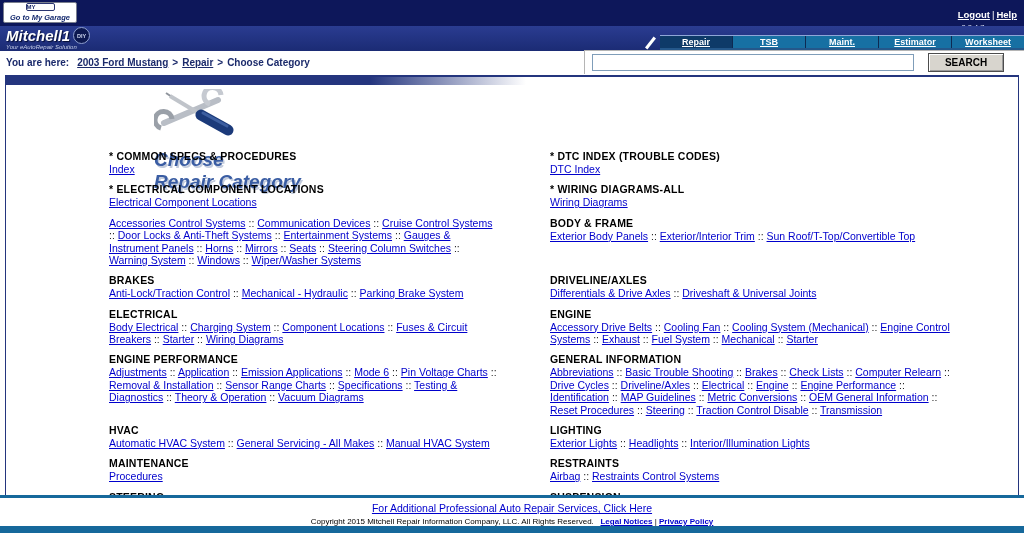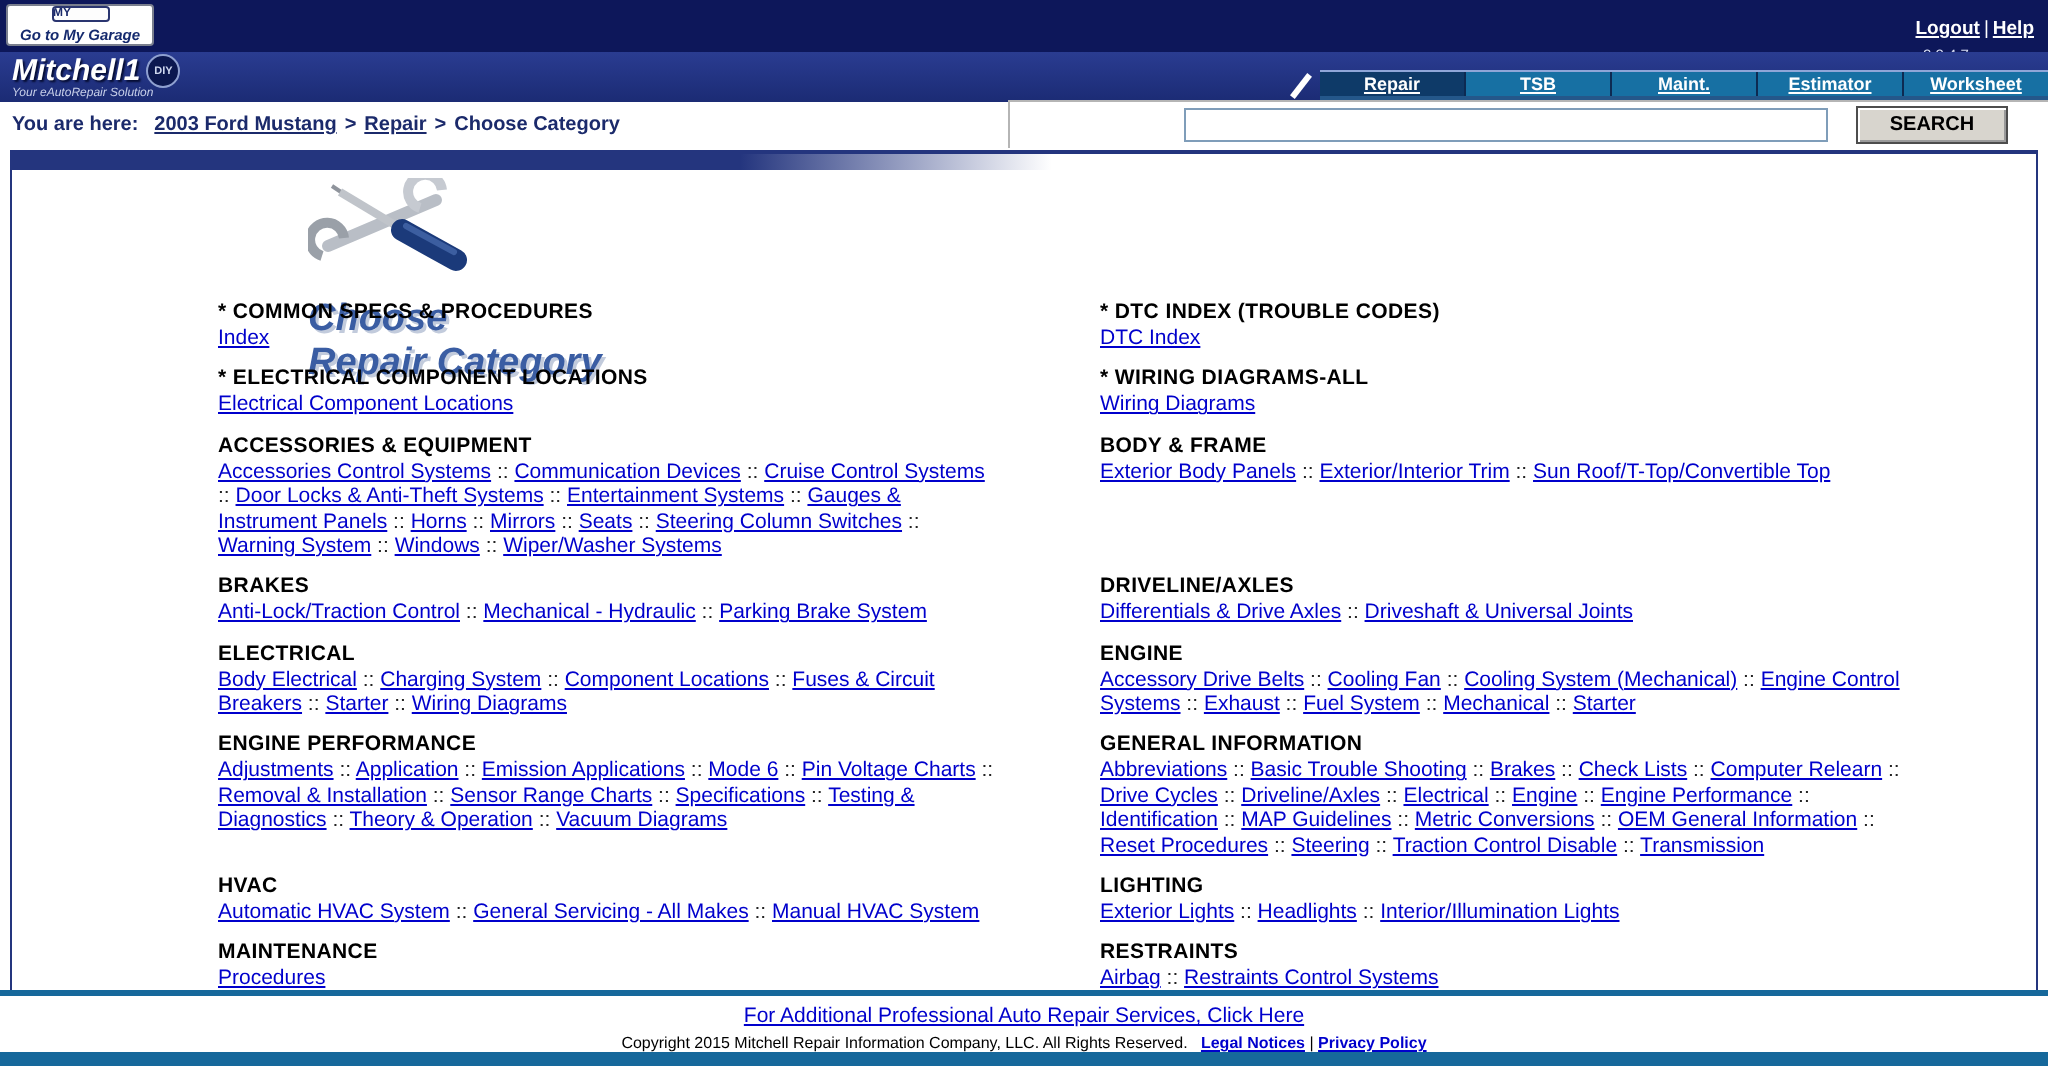--- a/index.html
+++ b/index.html
@@ -35,21 +35,21 @@
   .tab{width:72px;height:12px;background:#1770a3;color:#fff;font-size:9px;font-weight:bold;
     text-decoration:underline;text-align:center;line-height:12px;cursor:pointer;}
   .tab.active{background:#0e3a68;}
   .diagonal{position:absolute;right:372px;bottom:1px;width:3px;height:14px;background:#fff;transform:rotate(38deg);}
   
   .crumbrow{position:absolute;top:51px;left:0;width:100%;height:24px;background:#fff;
     font-size:10px;font-weight:bold;color:#1b2a6b;padding:6px 0 0 6px;box-sizing:border-box;}
   .crumb-link{color:#1b2a6b;text-decoration:underline;cursor:pointer;}
   .crumb-sep{margin:0 4px;}
   .crumb-prefix{margin-right:8px;}
-  .searchpanel{position:absolute;top:50px;right:0;width:520px;height:24px;background:#fff;
+  .searchpanel{position:absolute;top:50px;right:0;width:440px;height:24px;background:#fff;
     border-top:1px solid #b5b5b5;border-left:1px solid #b5b5b5;box-sizing:border-box;
     display:flex;align-items:center;justify-content:flex-end;gap:14px;padding-right:20px;}
   .search-input{width:316px;height:15px;border:1px solid #7f9db9;font-size:10px;padding:0 2px;
     font-family:inherit;}
   .search-btn{width:76px;height:19px;background:#d8d5ce;border:1px solid #4d4d4d;
     box-shadow:inset 1px 1px 0 #fff, inset -1px -1px 0 #9a9a9a;
     font-size:10px;font-weight:bold;font-family:inherit;cursor:pointer;}
   
   .main{position:absolute;top:75px;left:5px;right:5px;bottom:38px;background:#fff;
     border-left:1px solid #24357e;border-right:1px solid #24357e;border-top:2px solid #24357e;}
@@ -154,21 +154,20 @@
           <div class="cat-heading">* ELECTRICAL COMPONENT LOCATIONS</div>
           <div class="cat-links"><span class="cat-link">Electrical Component Locations</span></div>
         </div>
         <div class="cat-cell-right">
           <div class="cat-heading">* WIRING DIAGRAMS-ALL</div>
           <div class="cat-links"><span class="cat-link">Wiring Diagrams</span></div>
         </div>
       </div>
       <div class="cat-row">
         <div class="cat-cell-left">
-          <div class="cat-heading">ACCESSORIES &amp; EQUIPMENT</div>
           <div class="cat-links"><span class="cat-link">Accessories Control Systems</span><span class="cat-sep"> :: </span><span class="cat-link">Communication Devices</span><span class="cat-sep"> :: </span><span class="cat-link">Cruise Control Systems</span><span class="cat-sep"> :: </span><span class="cat-link">Door Locks &amp; Anti-Theft Systems</span><span class="cat-sep"> :: </span><span class="cat-link">Entertainment Systems</span><span class="cat-sep"> :: </span><span class="cat-link">Gauges &amp; Instrument Panels</span><span class="cat-sep"> :: </span><span class="cat-link">Horns</span><span class="cat-sep"> :: </span><span class="cat-link">Mirrors</span><span class="cat-sep"> :: </span><span class="cat-link">Seats</span><span class="cat-sep"> :: </span><span class="cat-link">Steering Column Switches</span><span class="cat-sep"> :: </span><span class="cat-link">Warning System</span><span class="cat-sep"> :: </span><span class="cat-link">Windows</span><span class="cat-sep"> :: </span><span class="cat-link">Wiper/Washer Systems</span></div>
         </div>
         <div class="cat-cell-right">
           <div class="cat-heading">BODY &amp; FRAME</div>
           <div class="cat-links"><span class="cat-link">Exterior Body Panels</span><span class="cat-sep"> :: </span><span class="cat-link">Exterior/Interior Trim</span><span class="cat-sep"> :: </span><span class="cat-link">Sun Roof/T-Top/Convertible Top</span></div>
         </div>
       </div>
       <div class="cat-row">
         <div class="cat-cell-left">
           <div class="cat-heading">BRAKES</div>

